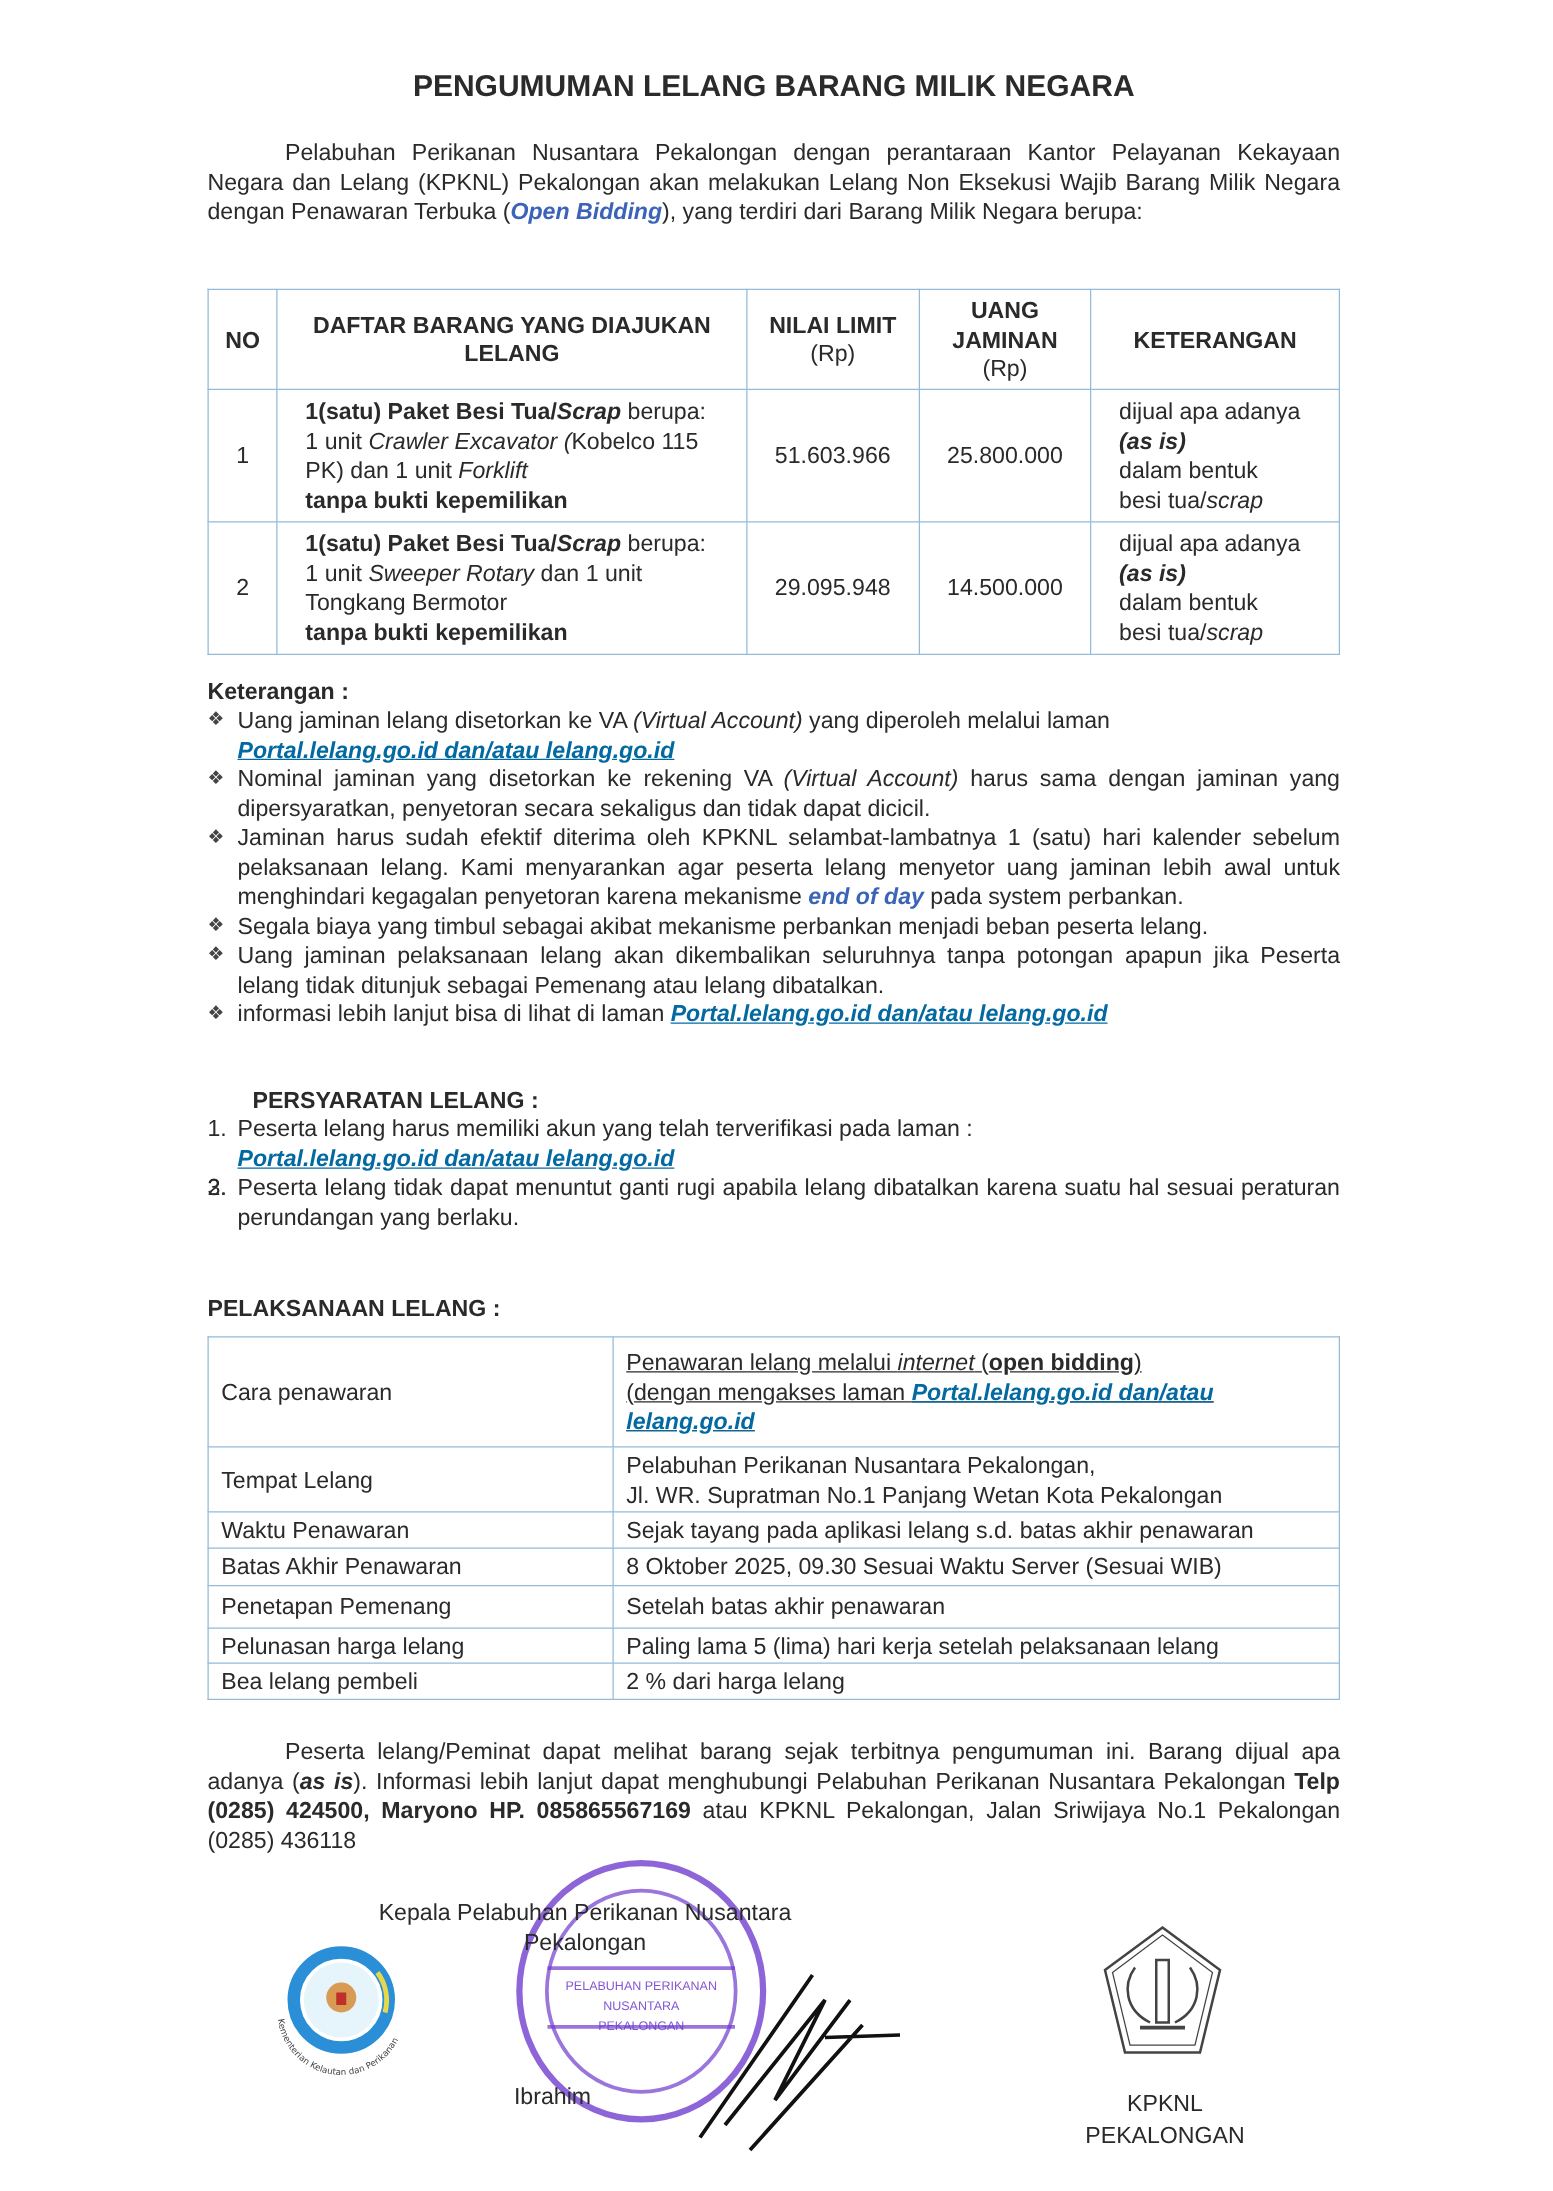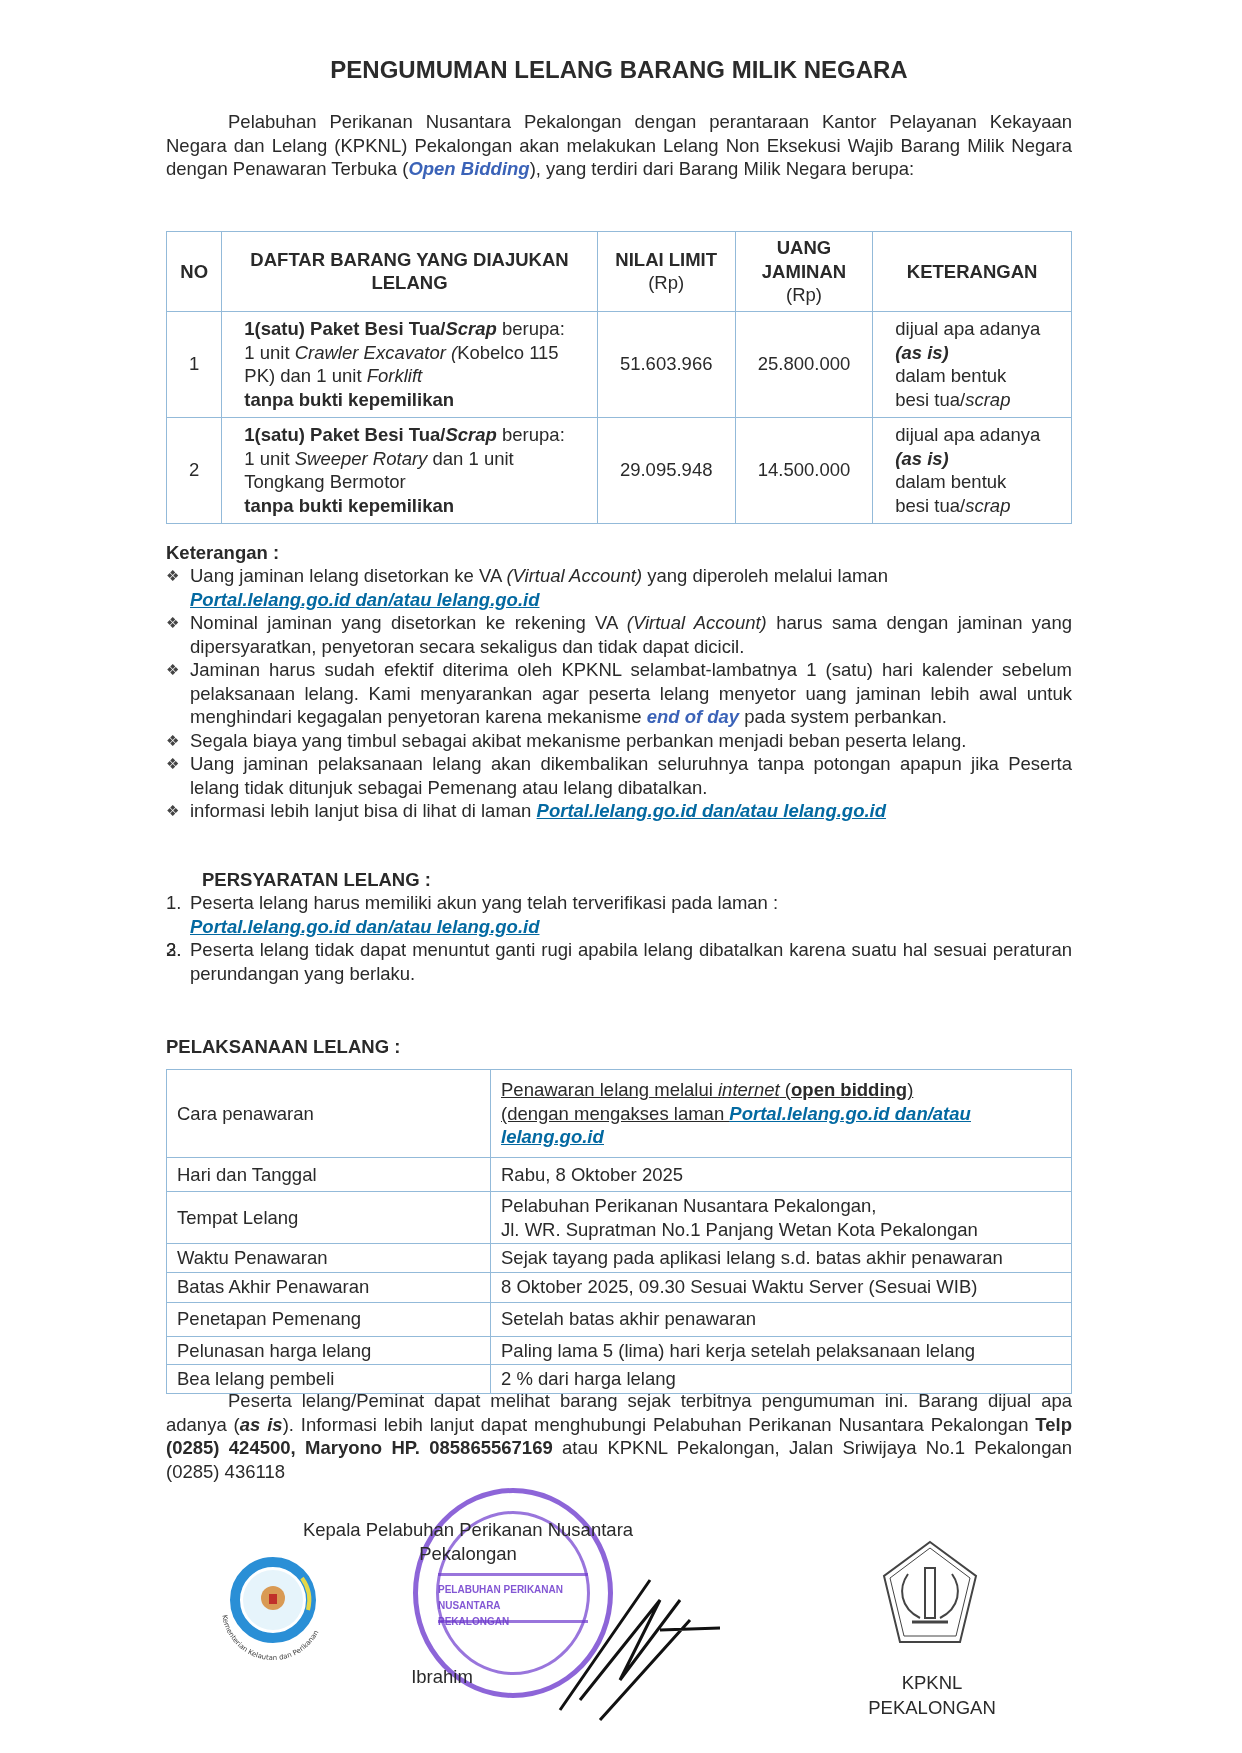--- a/index.html
+++ b/index.html
@@ -63,22 +63,22 @@
     border: 5px solid rgba(109, 58, 205, 0.78); border-radius: 50%;
   }
   .stamp .inner {
     position: absolute; left: 18px; top: 18px; right: 18px; bottom: 18px;
     border: 3px solid rgba(109, 58, 205, 0.7); border-radius: 50%;
   }
   .stamp .band {
     position: absolute; left: 20px; right: 20px; top: 80px; height: 50px;
     border-top: 3px solid rgba(109, 58, 205, 0.7);
     border-bottom: 3px solid rgba(109, 58, 205, 0.7);
-    color: rgba(109, 58, 205, 0.85); font-size: 10px; font-weight: bold;
-    text-align: left; line-height: 16px; padding-top: 6px;
+    color: rgba(109, 58, 205, 0.85); font-size: 10px; font-weight: normal;
+    text-align: center; line-height: 16px; padding-top: 6px;
   }
   .kkp-logo {
     position: absolute; left: 212px; top: 1548px; width: 122px; height: 122px;
   }
   .kpknl-logo { position: absolute; left: 880px; top: 1538px; width: 100px; height: 110px; }
   .kpknl-text {
     position: absolute; left: 862px; top: 1670px; width: 140px;
     text-align: center; line-height: 25px;
   }
   b { font-weight: bold; }
@@ -158,24 +158,20 @@
 
   <table class="exec">
     <tbody>
         <tr style="height:88px;">
       <td class="lbl">Cara penawaran</td>
       <td style="text-align:justify;text-decoration:underline;">
         <span>Penawaran lelang melalui </span><i>internet</i><span> (</span><b>open bidding</b><span>)</span><br>
         <span>(dengan mengakses laman </span> <a class="link">Portal.lelang.go.id dan/atau</a><br>
         <a class="link">lelang.go.id</a>
       </td>
-    </tr>
-    <tr style="height:34px;">
-      <td class="lbl">Hari dan Tanggal</td>
-      <td>Rabu, 8 Oktober 2025</td>
     </tr>
     <tr style="height:50px;">
       <td class="lbl">Tempat Lelang</td>
       <td><span>Pelabuhan Perikanan Nusantara Pekalongan,</span><br><span>Jl. WR. Supratman No.1 Panjang Wetan Kota Pekalongan</span></td>
     </tr>
     <tr style="height:24px;">
       <td class="lbl">Waktu Penawaran</td>
       <td>Sejak tayang pada aplikasi lelang  s.d. batas akhir penawaran</td>
     </tr>
     <tr style="height:30px;">

